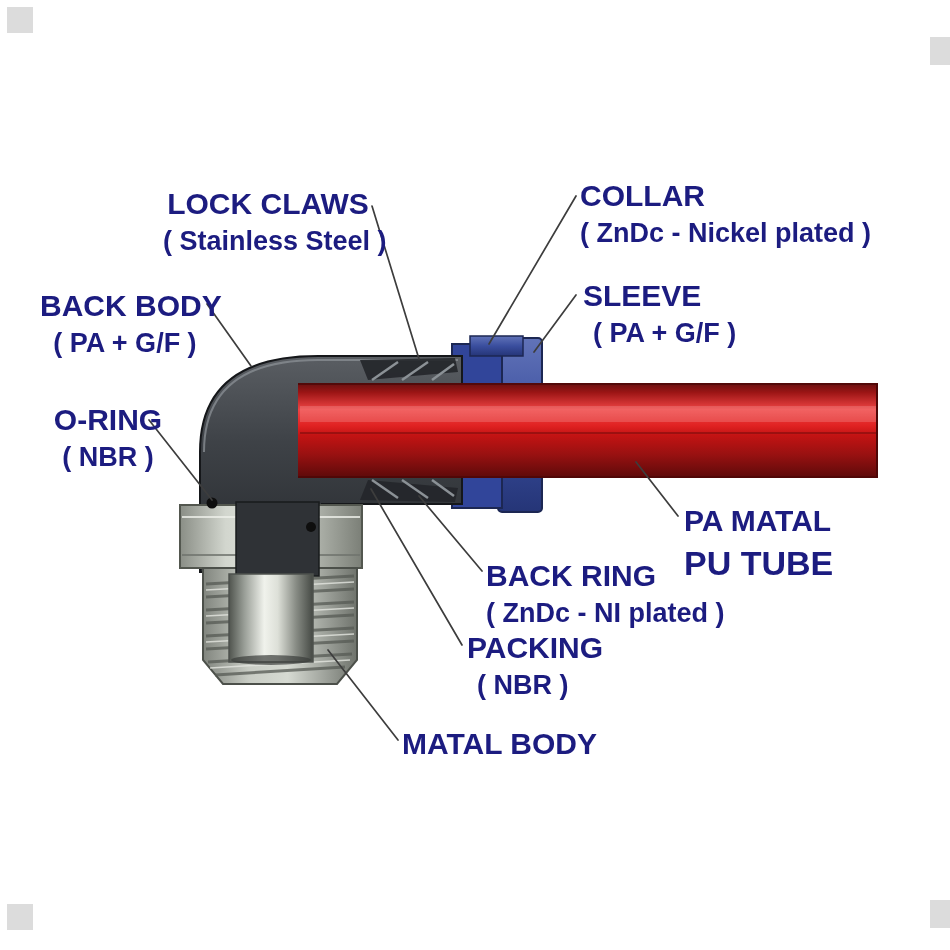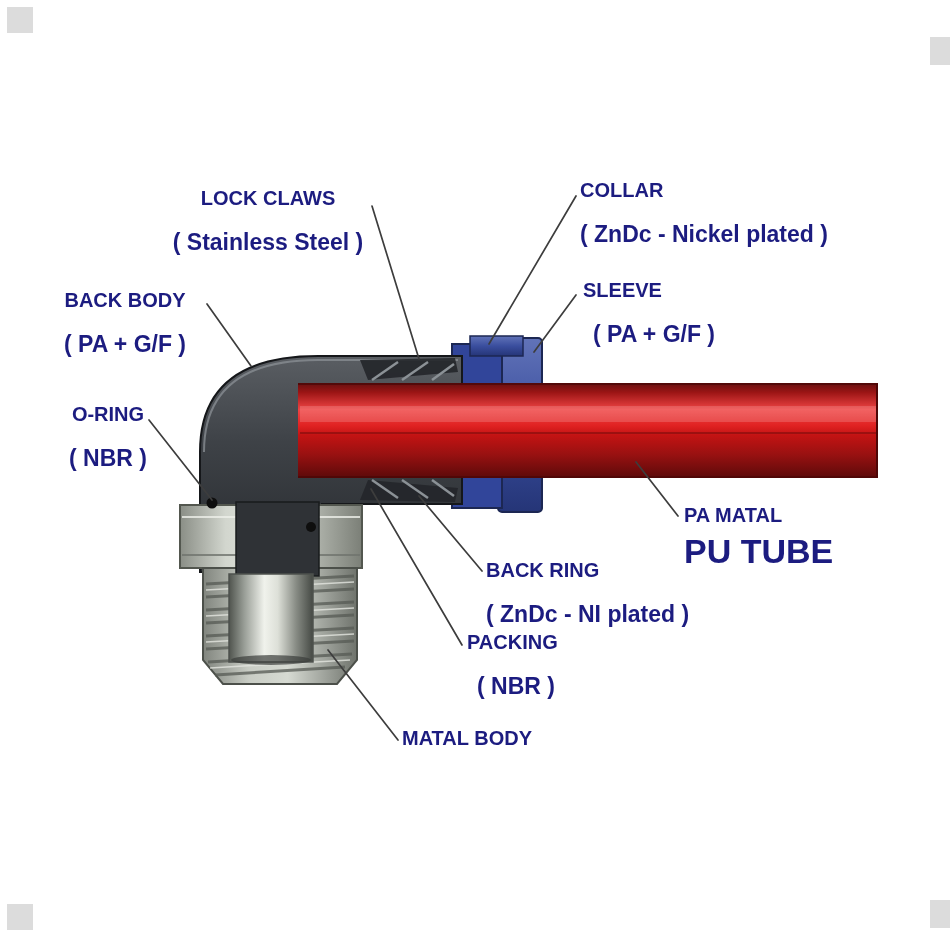--- a/index.html
+++ b/index.html
@@ -1,21 +1,21 @@
 <!DOCTYPE html>
 <html><head>
 <meta charset="utf-8">
 <style>
   * { margin:0; padding:0; box-sizing:border-box; }
   html,body { width:950px; height:950px; background:#ffffff; font-family:"Liberation Sans", sans-serif; }
   .canvas { position:relative; width:950px; height:950px; background:#ffffff; overflow:hidden; }
   svg.draw { position:absolute; left:0; top:0; width:950px; height:950px; }
   .label { position:absolute; color:#1c1c80; font-weight:bold; line-height:1.2; }
-  .label .t { font-size:20px; white-space:nowrap; }
-  .label .s { font-size:23px; margin-top:19px; white-space:nowrap; }
+  .label .t { font-size:30px; white-space:nowrap; }
+  .label .s { font-size:27px; margin-top:3px; white-space:nowrap; }
   .label.center { text-align:center; }
   .label.big-sub .s { font-size:34px; margin-top:4px; }
   .label.ind .s { margin-left:10px; }
   .corner { position:absolute; background:#dcdcdc; }
 </style>
 </head>
 <body>
 
 <div class="canvas">
 

